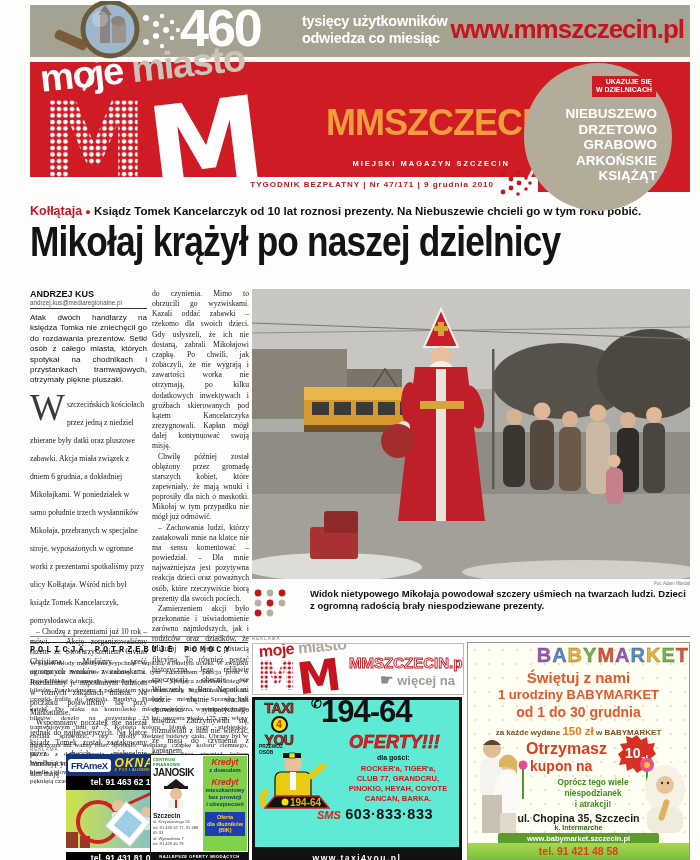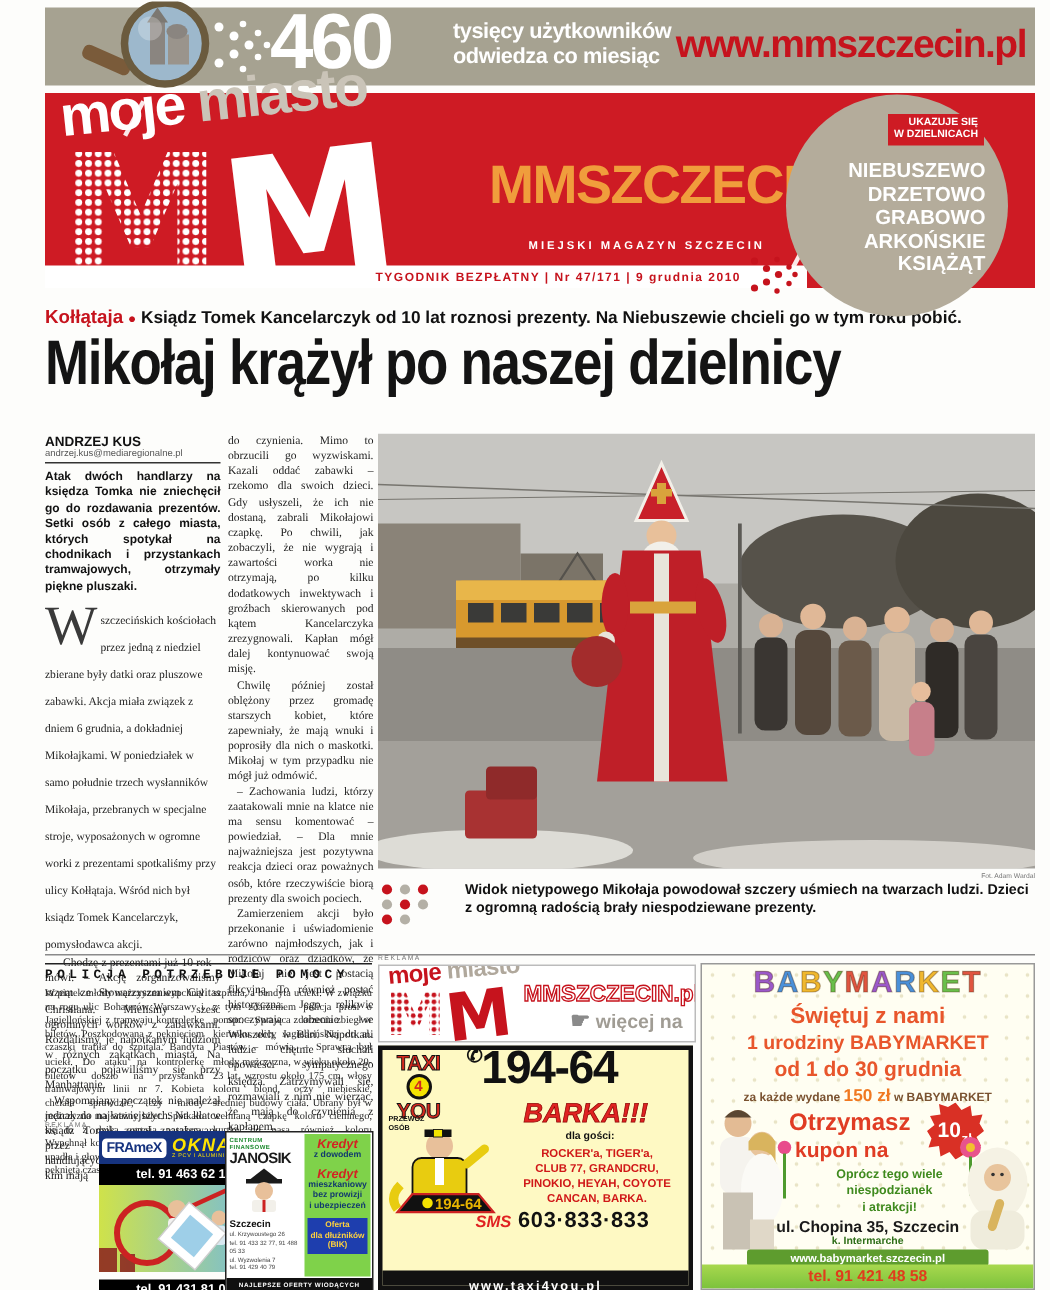--- a/index.html
+++ b/index.html
@@ -34,21 +34,21 @@
   #kicker{left:30px;top:204px;width:660px;font-size:11.5px;font-weight:700;color:#111;white-space:nowrap;}
   #kicker .place{color:#c6131d;font-weight:900;font-size:12.5px;}
   #kicker .dot{color:#c6131d;font-size:9px;}
   #headline{left:30px;top:218px;width:786px;transform:scaleX(.84);transform-origin:left top;font-size:42px;font-weight:900;color:#141414;letter-spacing:-1px;white-space:nowrap;}
 
   
   #col1{left:30px;top:289px;width:117px;}
   #col2{left:152px;top:289px;width:97px;}
   .byline{font-size:9px;font-weight:900;color:#111;}
   .email{font-size:6.3px;color:#555;border-bottom:1px solid #333;padding-bottom:2px;}
-  .lead{margin:4px 0 0;font-size:8px;font-weight:700;text-align:justify;line-height:1.3;color:#111;}
+  .lead{margin:4px 0 0;font-size:8px;font-weight:400;text-align:justify;line-height:1.3;color:#111;}
   .body-p{margin:0;font-family:"Liberation Serif",serif;font-size:7.7px;text-align:justify;line-height:1.32;color:#222;}
   .body-p.ind{text-indent:6px;}
   #drop-para{margin-top:7px;}
   .dropcap{float:left;font-family:"Liberation Serif",serif;font-size:37px;line-height:.8;color:#3a3a3a;padding-right:2px;}
   #photo{left:252px;top:289px;}
   #credit{left:252px;top:581px;width:438px;text-align:right;font-size:4.5px;color:#777;}
   #caption-row{left:252px;top:588px;width:438px;}
   #caption-dots{float:left;margin-right:6px;}
   #caption{font-size:9.5px;font-weight:900;line-height:1.3;color:#111;}
 
@@ -90,41 +90,41 @@
   
   #mm-ad{left:252px;top:643px;width:210px;height:50px;border:1px solid #bbb;background:#fff;overflow:hidden;}
   #mm-ad-words{position:absolute;left:5px;top:-1px;transform:rotate(-5deg);transform-origin:left top;font-size:16px;font-weight:900;letter-spacing:-0.5px;white-space:nowrap;}
   #mm-ad-words .w1{color:#c6131d;}
   #mm-ad-words .w2{color:#b0a89c;margin-left:4px;}
   #mm-ad-site{position:absolute;left:96px;top:10px;font-size:15px;font-weight:900;white-space:nowrap;color:#fff;-webkit-text-stroke:0.9px #c6131d;}
   #mm-ad-more{position:absolute;right:8px;top:27px;color:#a09c94;font-size:13px;font-weight:700;}
   #mm-ad-more .hand{color:#8a8a8a;font-size:15px;}
 
   
-  #taxi-ad{left:252px;top:697px;width:210px;height:163px;background:#fef9c3;border:3px solid #111;box-sizing:border-box;}
+  #taxi-ad{left:252px;top:697px;width:210px;height:163px;background:#5eead4;border:3px solid #111;box-sizing:border-box;}
   #taxi-logo{position:absolute;left:4px;top:1px;line-height:1;text-align:center;width:40px;}
   .taxi-red{font-size:14px;font-weight:900;color:#d42a1e;-webkit-text-stroke:.6px #111;letter-spacing:-.5px;}
   #taxi-4{display:inline-block;width:13px;height:13px;border-radius:50%;background:#f4e300;border:2px solid #111;font-size:10px;font-weight:900;color:#d42a1e;line-height:13px;}
   #taxi-number{position:absolute;left:56px;top:-6px;font-size:31px;font-weight:900;color:#111;letter-spacing:-1px;}
   #taxi-number .ph{font-size:13px;vertical-align:14px;}
   #taxi-sub{position:absolute;left:4px;top:44px;font-size:4.8px;font-weight:900;color:#111;line-height:1.25;}
   #taxi-rabat{position:absolute;left:94px;top:32px;font-size:18px;font-weight:900;font-style:italic;color:#e02222;-webkit-text-stroke:.5px #8a0000;}
   #taxi-guests{position:absolute;left:122px;top:54px;font-size:7px;font-weight:900;color:#111;}
   #taxi-clubs{position:absolute;left:84px;top:64px;width:118px;text-align:center;font-size:7.6px;font-weight:700;color:#d01818;line-height:1.3;}
   #taxi-sms-row{position:absolute;left:62px;top:105px;white-space:nowrap;}
   #taxi-sms{font-size:11px;font-weight:900;font-style:italic;color:#e02222;}
   #taxi-p1{font-size:14.5px;font-weight:900;color:#111;letter-spacing:.5px;}
   #taxi-band1{position:absolute;left:0;right:0;top:122px;height:22px;background:#111;text-align:center;}
   #taxi-p2{font-size:19px;font-weight:900;color:#e23322;letter-spacing:1.5px;line-height:22px;-webkit-text-stroke:.4px #f4e300;}
   #taxi-band2{position:absolute;left:0;right:0;top:147px;height:10px;background:#111;text-align:center;}
   #taxi-url{font-size:8.5px;font-weight:900;color:#fff;letter-spacing:1.5px;line-height:10px;}
 
   
   #babymarket{left:467px;top:642px;width:223px;height:218px;border:1px solid #999;box-sizing:border-box;background-color:#fffef2;background-image:radial-gradient(#e9e4c6 1.2px,transparent 1.4px);background-size:14px 14px;overflow:hidden;}
-  #bm-letters{position:absolute;top:1px;left:0;right:0;text-align:center;font-size:20px;font-weight:900;letter-spacing:1px;}
+  #bm-letters{position:absolute;top:1px;left:0;right:0;text-align:right;font-size:20px;font-weight:900;letter-spacing:1px;}
   #bm-letters span{-webkit-text-stroke:.8px rgba(60,30,0,.35);}
   #bm-letters span:nth-child(5n+1){color:#9b59c9;}
   #bm-letters span:nth-child(5n+2){color:#4a90d9;}
   #bm-letters span:nth-child(5n+3){color:#f0b82e;}
   #bm-letters span:nth-child(5n+4){color:#6abf4b;}
   #bm-letters span:nth-child(5n){color:#e05540;}
   .bm-orange{position:absolute;left:0;right:0;text-align:center;color:#e8562c;font-weight:900;}
   #bm-l1{top:26px;font-size:15px;}
   #bm-l2{top:44px;font-size:13px;}
   #bm-l3{top:61px;font-size:14px;}
@@ -477,21 +477,21 @@
           <rect x="38" y="1" width="6" height="5" fill="#111"></rect>
         </g>
       <rect x="18" y="20" width="36" height="30" rx="6" fill="#e8cc10" stroke="#111" stroke-width="1.2"></rect>
       <rect x="33" y="20" width="6" height="18" fill="#fff"></rect>
       <path d="M54,24 L66,14" stroke="#e8cc10" stroke-width="6" stroke-linecap="round"></path>
       <path d="M10,38 Q2,46 8,54" stroke="#e8cc10" stroke-width="6" fill="none"></path>
       <path d="M18,44 L8,56 L72,56 L62,44 Z" fill="#111" stroke="#c22" stroke-width="1.5"></path>
       <circle cx="28" cy="50" r="3.5" fill="#f4e300"></circle>
       <text x="33" y="54" font-family="Liberation Sans, sans-serif" font-weight="bold" font-size="10" fill="#e8b400">194-64</text>
     </svg>
-    <div id="taxi-rabat">BARKA!!!</div>
+    <div id="taxi-rabat">OFERTY!!!</div>
     <div id="taxi-guests">dla gości:</div>
     <div id="taxi-clubs">
       <div>ROCKER'a, TIGER'a,</div>
       <div>CLUB 77, GRANDCRU,</div>
       <div>PINOKIO, HEYAH, COYOTE</div>
       <div>CANCAN, BARKA.</div>
     </div>
     <div id="taxi-sms-row">
       <span id="taxi-sms">SMS</span>
       <span id="taxi-p1">603·833·833</span>

